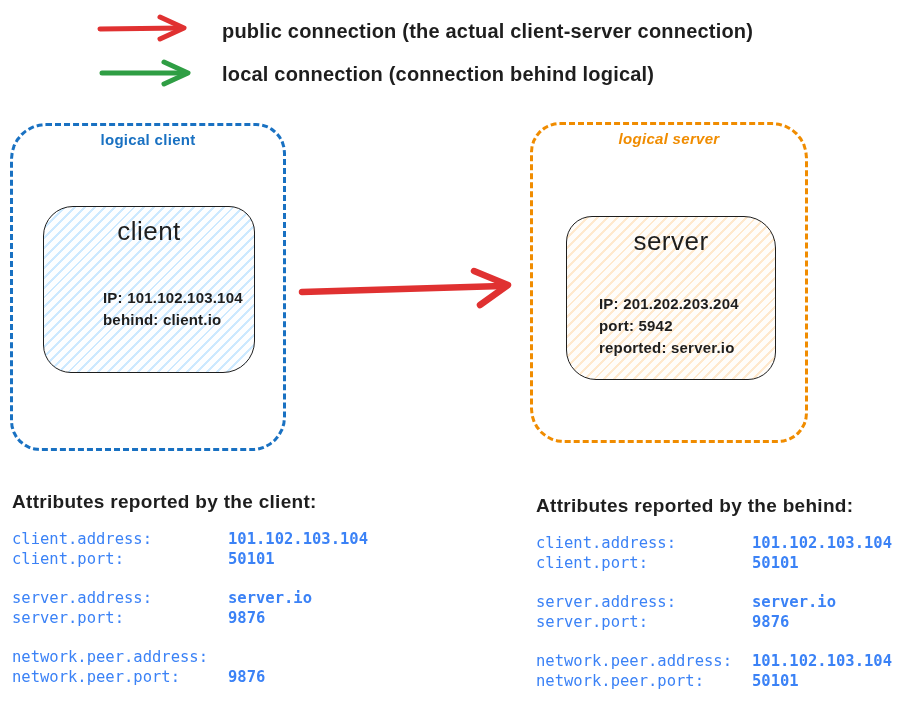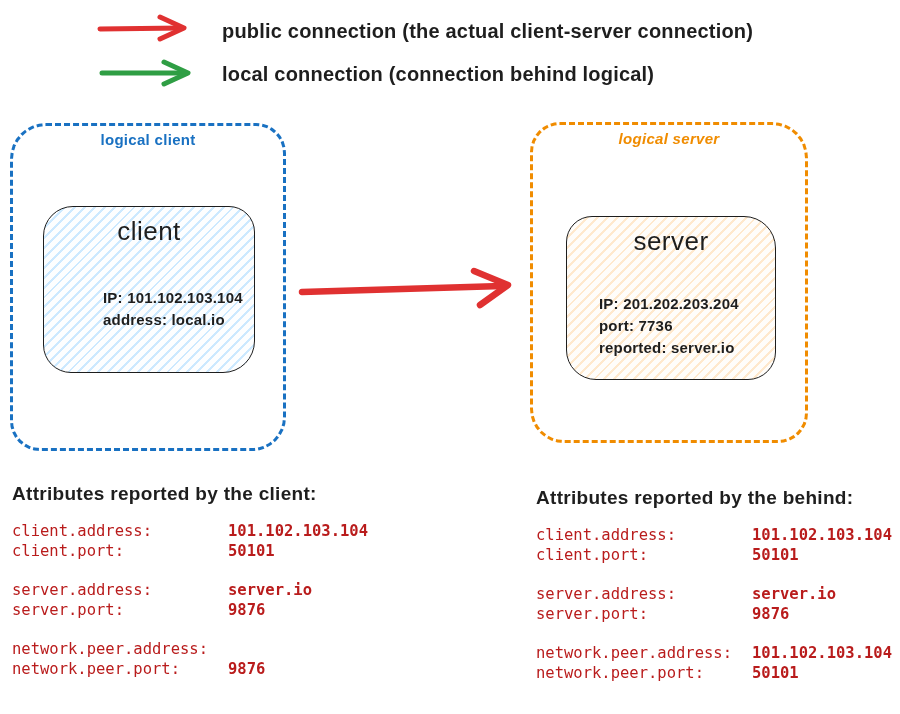--- a/index.html
+++ b/index.html
@@ -59,24 +59,24 @@
   .node-server .node-lines{left:21px;top:76px;margin-left:11px;}
   
   .main-arrow{position:absolute;left:296px;top:266px;}
   .main-arrow path{fill:none;stroke:var(--red);stroke-width:6.5;stroke-linecap:round;stroke-linejoin:round;}
   
   .attrs{position:absolute;}
   .attrs-client{left:12px;top:483px;width:420px;}
   .attrs-server{left:536px;top:487px;width:360px;}
   .attrs-heading{
     font-size:19px;font-weight:600;letter-spacing:.3px;color:var(--ink);
-    margin-bottom:17px;white-space:nowrap;
+    margin-bottom:17px;white-space:nowrap;margin-top:8px;
   }
   .attrs-table{font-family:"DejaVu Sans Mono","Liberation Mono",monospace;
-    font-size:15.5px;line-height:19.5px;color:#b91c1c;}
+    font-size:15.5px;line-height:19.5px;color:#3b82f6;}
   .attr-group{margin-bottom:20px;}
   .attr-row{display:flex;white-space:pre;}
   .attr-key{width:216px;flex:0 0 auto;}
   .attr-val{flex:0 0 auto;font-weight:bold;}
 </style>
 </head>
 <body>
 
 <div class="canvas">
 
@@ -93,37 +93,37 @@
     </svg>
     <div class="legend-label" style="top:63px">local connection (connection behind logical)</div>
   </div>
 
   <div class="group group-client">
     <div class="group-label">logical client</div>
     <div class="node node-client">
       <div class="node-title">client</div>
       <div class="node-lines">
         <div>IP: 101.102.103.104</div>
-        <div>address: local.io</div>
+        <div>behind: client.io</div>
       </div>
     </div>
   </div>
 
   <svg class="main-arrow" width="222" height="44" viewBox="0 0 222 44">
     <path d="M6 26 L206 20"></path>
     <path d="M178 5 L212 19 L184 39"></path>
   </svg>
 
   <div class="group group-server">
     <div class="group-label">logical server</div>
     <div class="node node-server">
       <div class="node-title">server</div>
       <div class="node-lines">
         <div>IP: 201.202.203.204</div>
-        <div>port: 7736</div>
+        <div>port: 5942</div>
         <div>reported: server.io</div>
       </div>
     </div>
   </div>
 
   <div class="attrs attrs-client">
     <div class="attrs-heading">Attributes reported by the client:</div>
     <div class="attrs-table">
       <div class="attr-group">
         <div class="attr-row">

